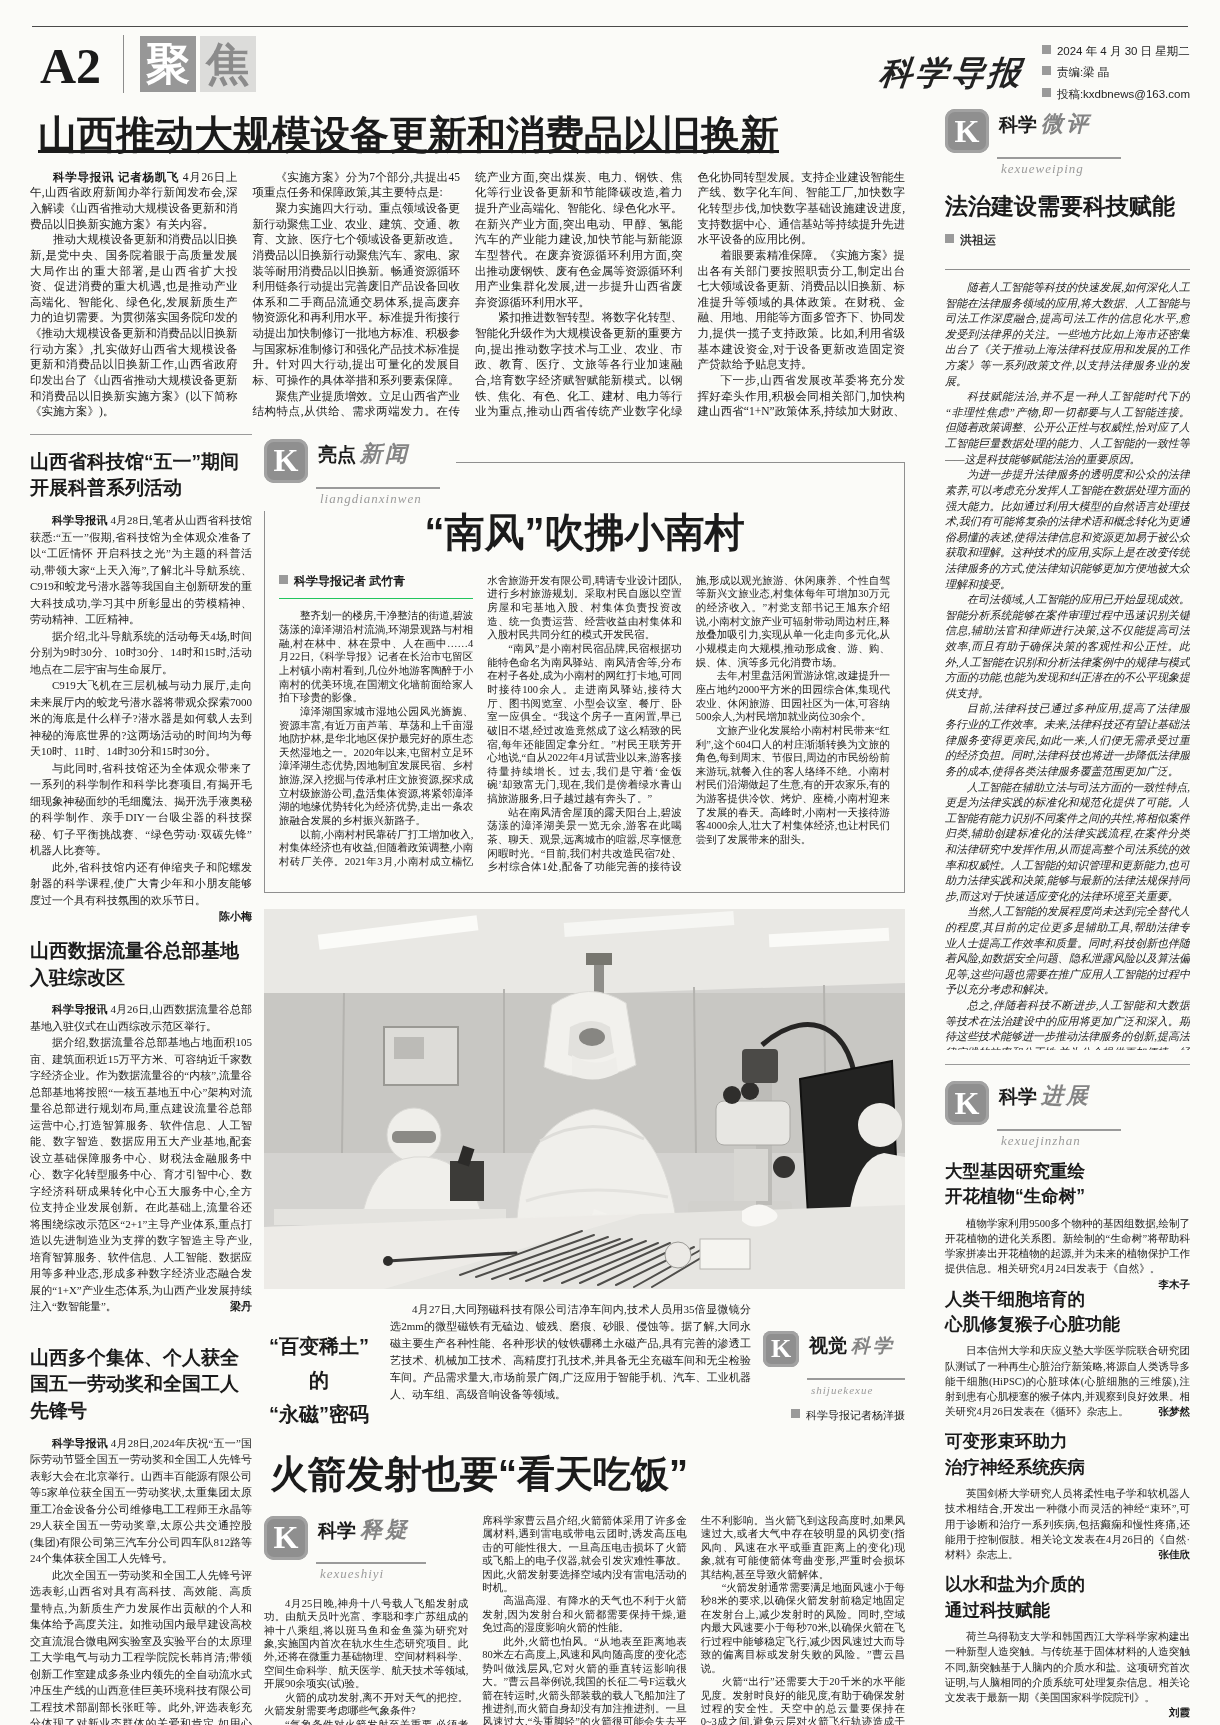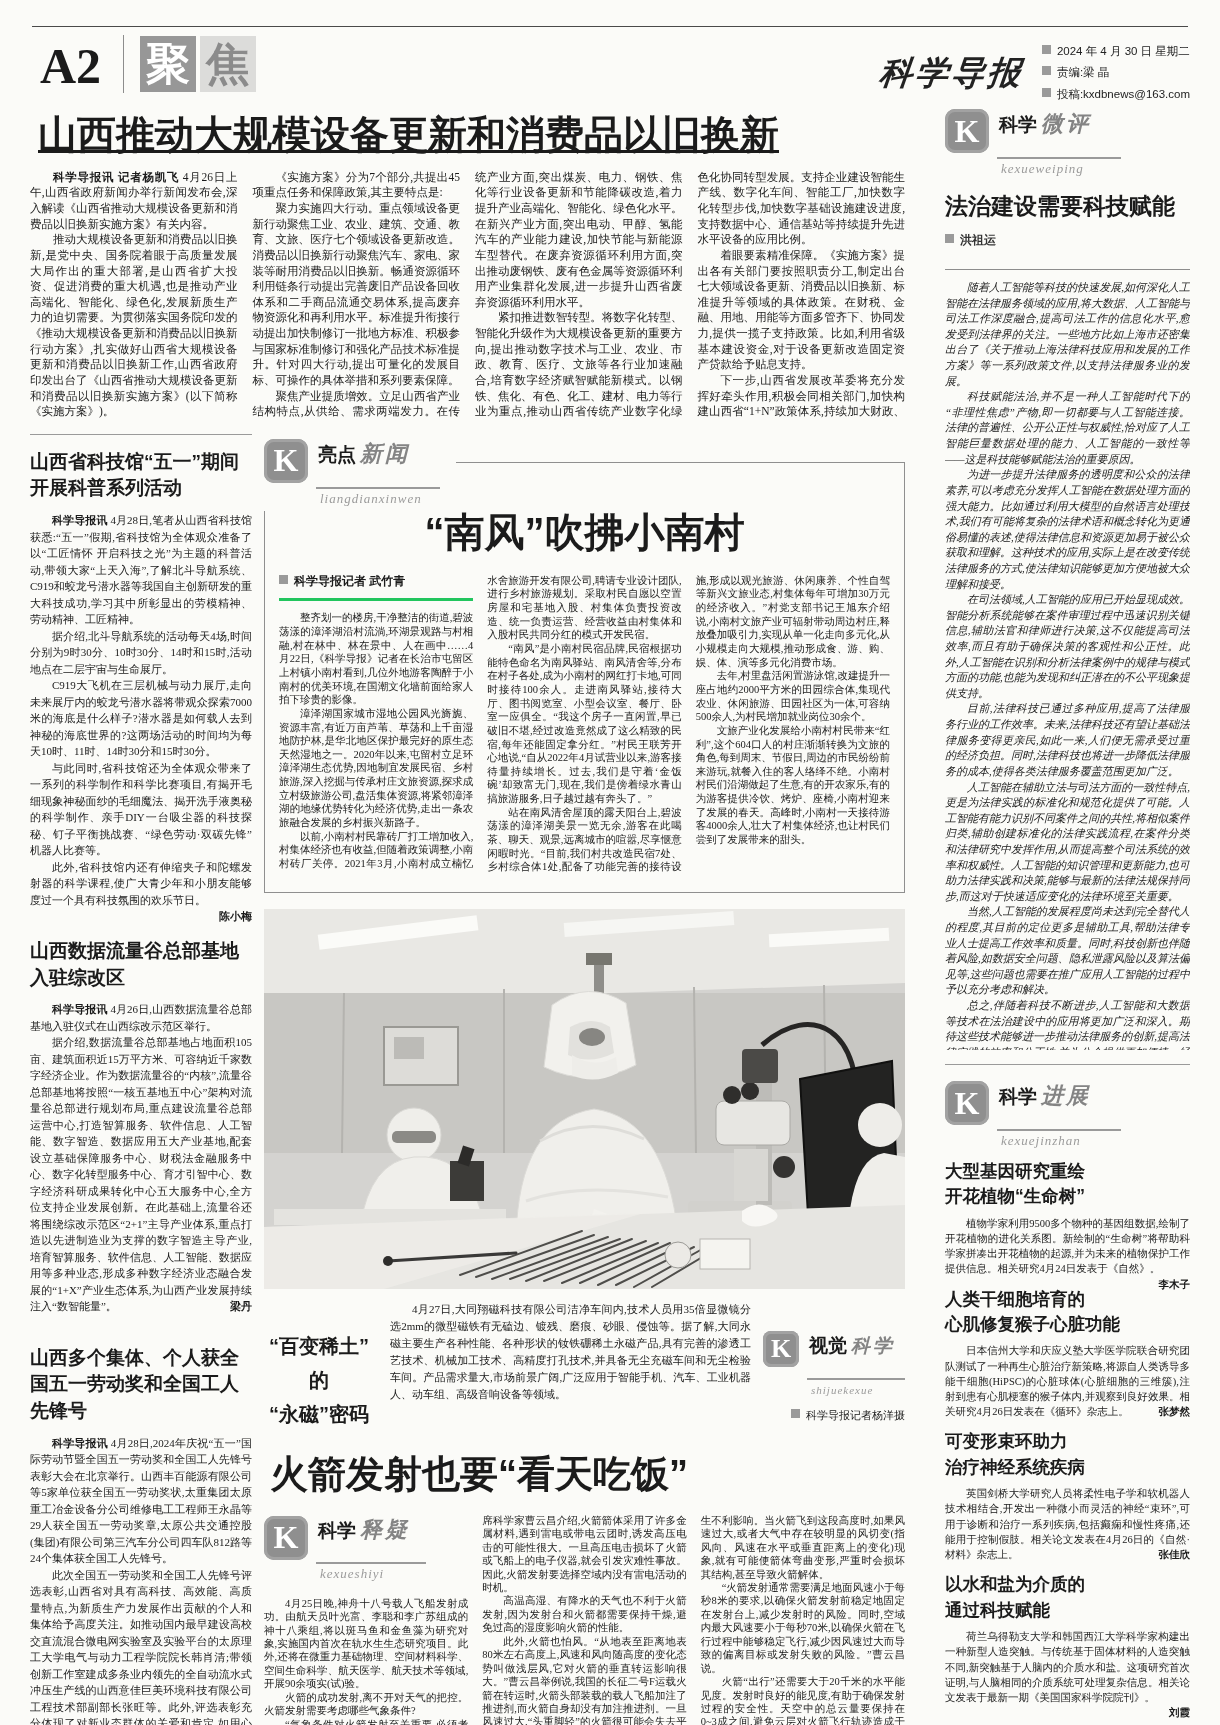--- a/index.html
+++ b/index.html
@@ -57,21 +57,21 @@
   .slogo-bold{font-weight:900;font-size:19px;font-family:"Liberation Sans","DejaVu Sans",sans-serif;}
   .slogo-script{font-weight:700;font-size:22px;font-style:italic;color:#848484;letter-spacing:3px;}
   .slogo-pinyin{font-style:italic;color:#9b9b9b;font-size:13px;letter-spacing:1px;padding:2px 0 0 4px;}
   
   .nf-box{position:relative;border:1px solid #8f8f8f;margin-top:28px;padding:12px 14px 12px 14px;}
   .nf-logo{position:absolute;top:-24px;left:-1px;background:#fbfbf8;padding:0 16px 4px 0;}
   .nf-title{font-size:40px;font-weight:900;text-align:center;margin:30px 0 14px 0;
             font-family:"Liberation Sans","DejaVu Sans",sans-serif;}
   .nf-cols{column-count:3;column-gap:14px;column-fill:auto;height:306px;overflow:hidden;
            font-size:10.5px;line-height:1.3;}
-  .nf-byline{font-weight:bold;font-size:12px;border-bottom:3px solid #22c55e;
+  .nf-byline{font-weight:bold;font-size:12px;border-bottom:1px solid #22c55e;
              padding-bottom:9px;margin-bottom:10px;
              font-family:"Liberation Sans","DejaVu Sans",sans-serif;}
   
   .photo-wrap{margin-top:16px;}
   .photo-wrap svg{display:block;}
   
   .cap-row{display:flex;gap:16px;margin-top:12px;}
   .cap-title-box{width:110px;flex:none;text-align:center;padding-top:28px;
                  font-family:"Liberation Sans","DejaVu Sans",sans-serif;}
   .cap-title{font-size:20px;font-weight:800;line-height:1.7;}
@@ -326,21 +326,21 @@
             <span class="slogo-bold">科学</span>
             <span class="slogo-script">微评</span>
           </div>
           <span class="slogo-pinyin">kexueweiping</span>
         </div>
       </div>
       <div class="wp-title">法治建设需要科技赋能</div>
       <div class="wp-byline"><span class="sq"></span><span>洪祖运</span></div>
       <div class="wp-body">
           <p class="para">随着人工智能等科技的快速发展,如何深化人工智能在法律服务领域的应用,将大数据、人工智能与司法工作深度融合,提高司法工作的信息化水平,愈发受到法律界的关注。一些地方比如上海市还密集出台了《关于推动上海法律科技应用和发展的工作方案》等一系列政策文件,以支持法律服务业的发展。</p>
-          <p class="para">科技赋能法治,并不是一种人工智能时代下的“非理性焦虑”产物,即一切都要与人工智能连接。法律的普遍性、公开公正性与权威性,恰对应了人工智能巨量数据处理的能力、人工智能的一致性等——这是科技能够赋能法治的重要原因。</p>
+          <p class="para">科技赋能法治,并不是一种人工智能时代下的“非理性焦虑”产物,即一切都要与人工智能连接。但随着政策调整、公开公正性与权威性,恰对应了人工智能巨量数据处理的能力、人工智能的一致性等——这是科技能够赋能法治的重要原因。</p>
           <p class="para">为进一步提升法律服务的透明度和公众的法律素养,可以考虑充分发挥人工智能在数据处理方面的强大能力。比如通过利用大模型的自然语言处理技术,我们有可能将复杂的法律术语和概念转化为更通俗易懂的表述,使得法律信息和资源更加易于被公众获取和理解。这种技术的应用,实际上是在改变传统法律服务的方式,使法律知识能够更加方便地被大众理解和接受。</p>
           <p class="para">在司法领域,人工智能的应用已开始显现成效。智能分析系统能够在案件审理过程中迅速识别关键信息,辅助法官和律师进行决策,这不仅能提高司法效率,而且有助于确保决策的客观性和公正性。此外,人工智能在识别和分析法律案例中的规律与模式方面的功能,也能为发现和纠正潜在的不公平现象提供支持。</p>
           <p class="para">目前,法律科技已通过多种应用,提高了法律服务行业的工作效率。未来,法律科技还有望让基础法律服务变得更亲民,如此一来,人们便无需承受过重的经济负担。同时,法律科技也将进一步降低法律服务的成本,使得各类法律服务覆盖范围更加广泛。</p>
           <p class="para">人工智能在辅助立法与司法方面的一致性特点,更是为法律实践的标准化和规范化提供了可能。人工智能有能力识别不同案件之间的共性,将相似案件归类,辅助创建标准化的法律实践流程,在案件分类和法律研究中发挥作用,从而提高整个司法系统的效率和权威性。人工智能的知识管理和更新能力,也可助力法律实践和决策,能够与最新的法律法规保持同步,而这对于快速适应变化的法律环境至关重要。</p>
           <p class="para">当然,人工智能的发展程度尚未达到完全替代人的程度,其目前的定位更多是辅助工具,帮助法律专业人士提高工作效率和质量。同时,科技创新也伴随着风险,如数据安全问题、隐私泄露风险以及算法偏见等,这些问题也需要在推广应用人工智能的过程中予以充分考虑和解决。</p>
           <p class="para">总之,伴随着科技不断进步,人工智能和大数据等技术在法治建设中的应用将更加广泛和深入。期待这些技术能够进一步推动法律服务的创新,提高法律实践的效率和公正性,并为公众提供更加便捷、经济的法律服务。通过科技赋能,法治建设将更加符合现代社会的需求,更好地服务于人民,保障社会公平正义。</p>
         </div>
 
       <div class="rz-divider"></div>
 

